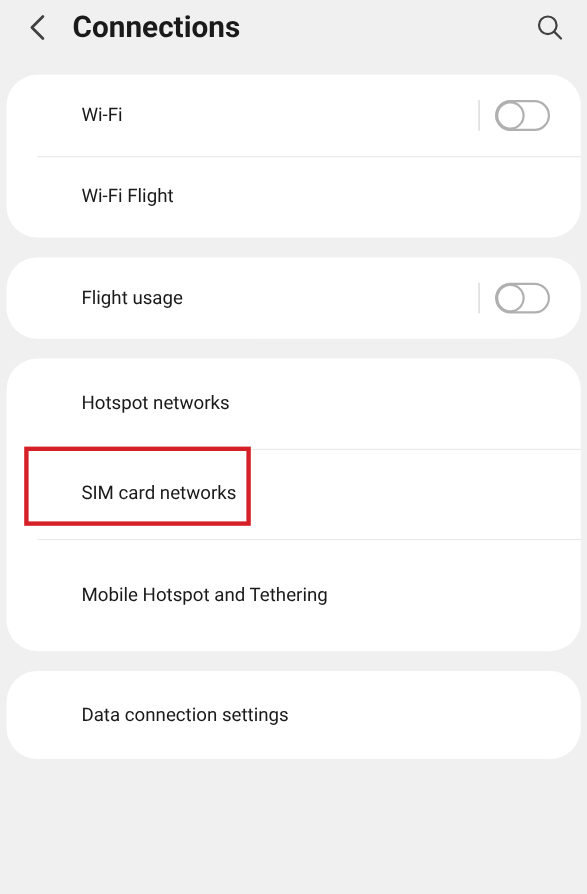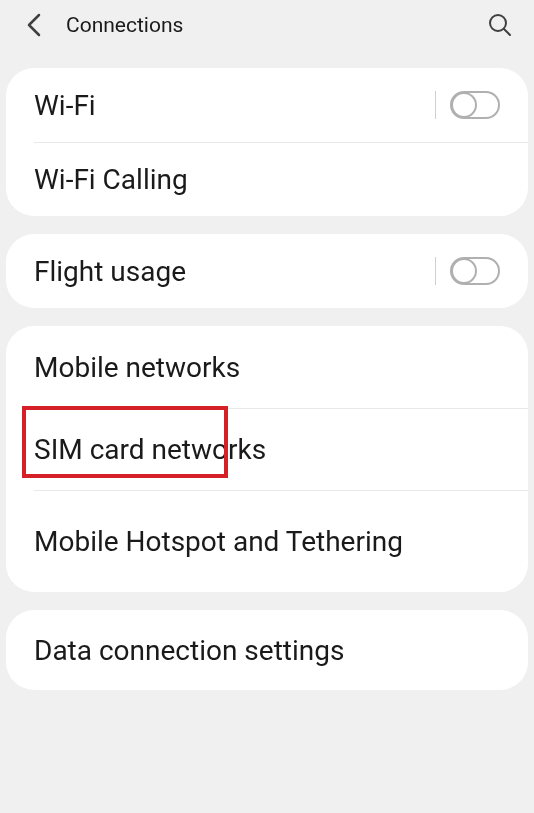--- a/index.html
+++ b/index.html
@@ -23,24 +23,24 @@
     .back-btn {
       width: 28px;
       height: 28px;
       display: flex;
       align-items: center;
       justify-content: center;
       cursor: pointer;
     }
     .title {
       flex: 1;
-      font-size: 21px;
+      font-size: 27px;
       color: #1a1a1a;
       margin-left: 18px;
-      font-weight: 400;
+      font-weight: 700;
     }
     .search-btn {
       width: 28px;
       height: 28px;
       display: flex;
       align-items: center;
       justify-content: center;
       cursor: pointer;
     }
     .card {
@@ -59,23 +59,24 @@
       content: '';
       position: absolute;
       top: 0;
       left: 28px;
       right: 0;
       height: 1px;
       background: #e8e8e8;
     }
     .row-label {
       flex: 1;
-      font-size: 28px;
+      font-size: 17px;
       color: #1a1a1a;
       font-weight: 400;
+      margin-left: 40px;
     }
     .toggle-wrap {
       display: flex;
       align-items: center;
       gap: 14px;
     }
     .sep {
       width: 1px;
       height: 28px;
       background: #d0d0d0;
@@ -127,39 +128,39 @@
   <div class="row">
     <div class="row-label">Wi-Fi</div>
     <div class="toggle-wrap">
       <div class="sep"></div>
       <div class="toggle">
         <div class="toggle-knob"></div>
       </div>
     </div>
   </div>
   <div class="row">
-    <div class="row-label">Wi-Fi Calling</div>
+    <div class="row-label">Wi-Fi Flight</div>
   </div>
 </div>
 
 <div class="card">
   <div class="row">
     <div class="row-label">Flight usage</div>
     <div class="toggle-wrap">
       <div class="sep"></div>
       <div class="toggle">
         <div class="toggle-knob"></div>
       </div>
     </div>
   </div>
 </div>
 
 <div class="card" style="position:relative;">
   <div class="row" style="height:82px;">
-    <div class="row-label">Mobile networks</div>
+    <div class="row-label">Hotspot networks</div>
   </div>
   <div class="row" style="height:82px;">
     <div class="row-label">SIM card networks</div>
   </div>
   <div class="row" style="height:102px;">
     <div class="row-label">Mobile Hotspot and Tethering</div>
   </div>
   <div class="highlight-box" style="left:16px; top:80px; width:206px; height:72px;"></div>
 </div>
 

